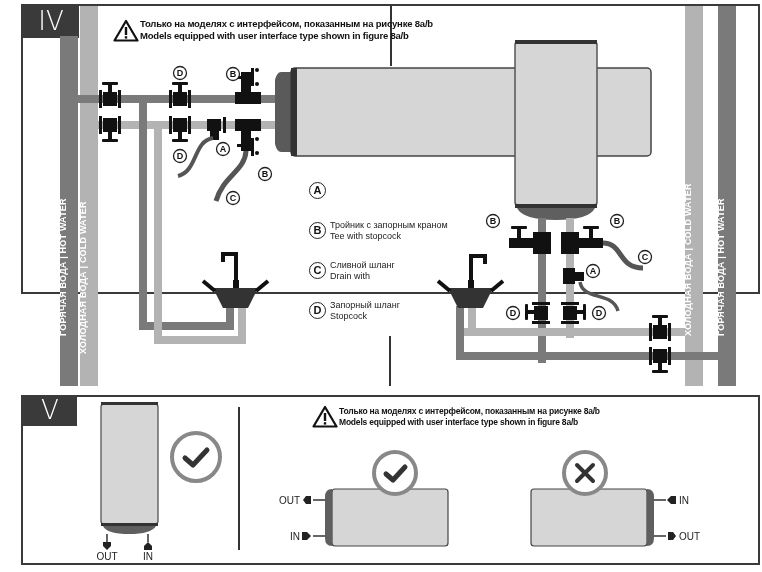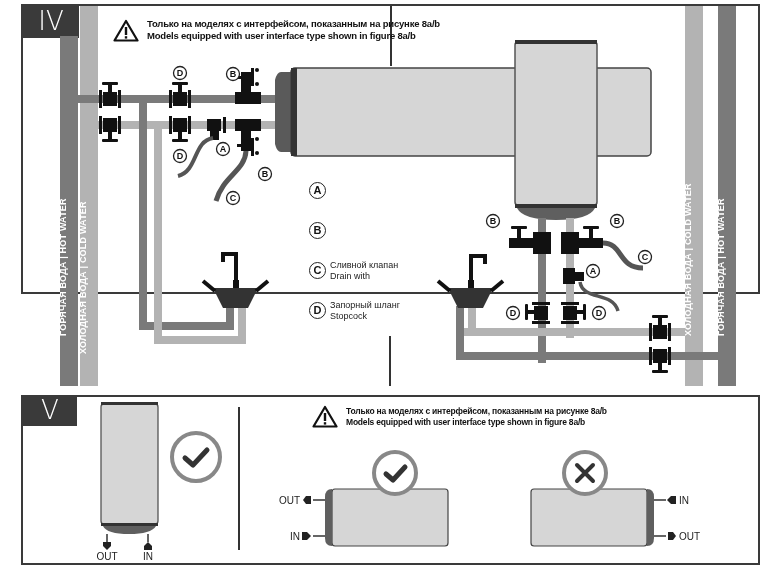--- a/index.html
+++ b/index.html
@@ -2,21 +2,21 @@
 <html><head>
 <meta charset="utf-8">
 <style>
   html,body{margin:0;padding:0;background:#fff;}
   body{width:762px;height:572px;position:relative;overflow:hidden;font-family:"Liberation Sans",sans-serif;}
   .panel{position:absolute;border:2px solid #3a3a3a;box-sizing:border-box;background:#fff;}
   #p4{left:21px;top:4px;width:739px;height:290px;}
   #p5{left:21px;top:395px;width:739px;height:170px;}
   .roman{position:absolute;left:0;top:0;background:#3a3a3a;color:#fff;font-size:26px;line-height:30px;width:56px;height:32px;text-align:center;font-family:"DejaVu Sans",sans-serif;font-weight:300;}
   svg text{font-family:"Liberation Sans",sans-serif;}
-  .warn{position:absolute;display:flex;align-items:center;gap:8px;}
+  .warn{position:absolute;display:flex;align-items:center;gap:1px;}
   .warn .lines{font-size:9.5px;font-weight:bold;line-height:12px;color:#111;font-family:"Liberation Sans",sans-serif;letter-spacing:-0.2px;}
   .legend{position:absolute;left:307px;top:178px;}
   .leg-item{display:flex;align-items:flex-start;gap:4px;height:40px;}
   .leg-circle{width:15px;height:15px;border:1.6px solid #222;border-radius:50%;font-size:11px;font-weight:bold;text-align:center;line-height:15px;color:#111;margin-top:2px;}
   .leg-text{font-size:9px;line-height:11px;color:#222;}
   .vlabel{position:absolute;color:#fff;font-size:9px;font-weight:bold;white-space:nowrap;transform-origin:0 0;transform:rotate(-90deg);letter-spacing:0.2px;}
 </style>
 </head>
 <body>
 
@@ -248,25 +248,29 @@
       <div>Models equipped with user interface type shown in figure 8a/b</div>
     </div>
   </div>
 
   <div class="legend" style="left:286px;top:174px;">
     <div class="leg-item">
       <div class="leg-circle">A</div>
     </div>
     <div class="leg-item">
       <div class="leg-circle">B</div>
+      <div class="leg-text">
+          <div>Тройник с запорным краном</div>
+          <div>Tee with stopcock</div>
+        </div>
     </div>
     <div class="leg-item">
       <div class="leg-circle">C</div>
       <div class="leg-text">
-          <div>Сливной клапан</div>
+          <div>Сливной шланг</div>
           <div>Drain with</div>
         </div>
     </div>
     <div class="leg-item">
       <div class="leg-circle">D</div>
       <div class="leg-text">
           <div>Запорный шланг</div>
           <div>Stopcock</div>
         </div>
     </div>

